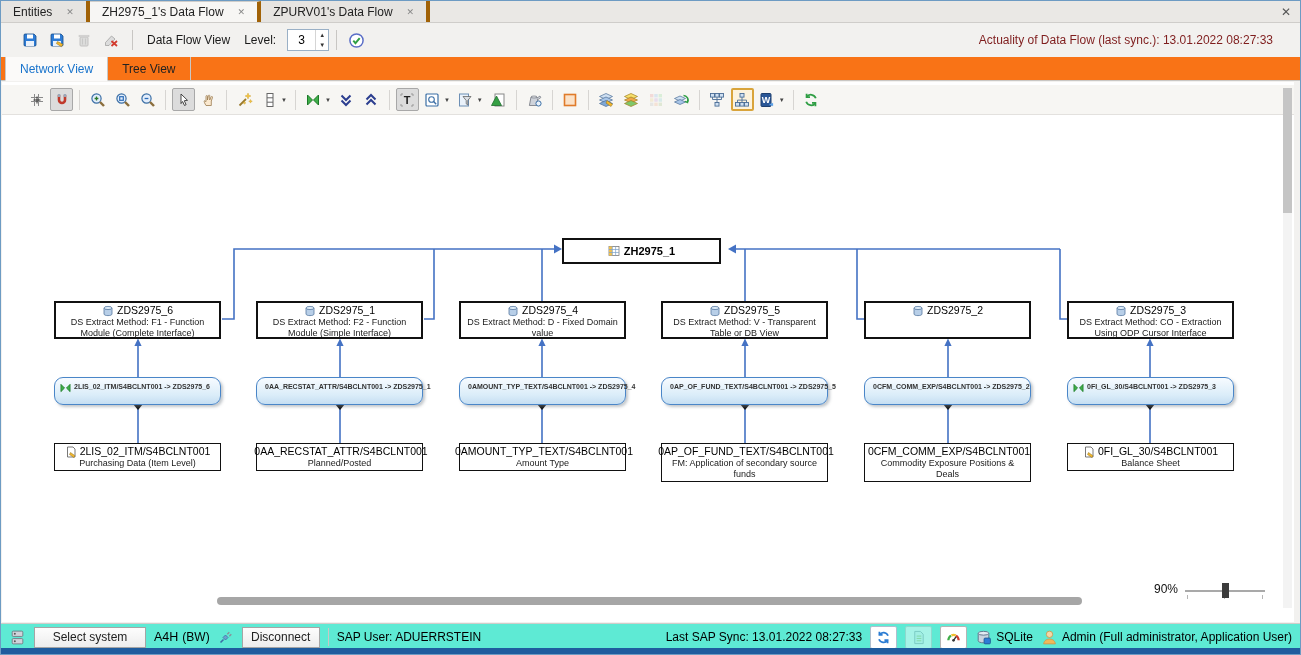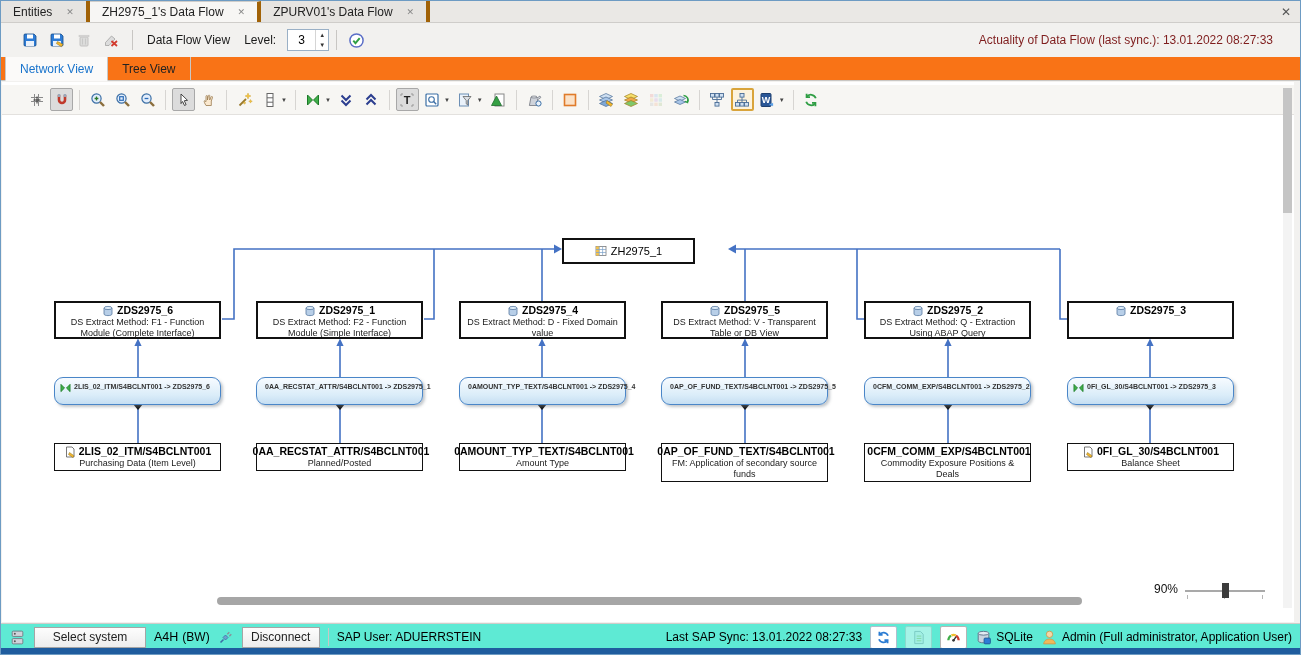--- a/index.html
+++ b/index.html
@@ -36,24 +36,24 @@
   .canvas{position:absolute;top:81px;left:1px;width:1292px;height:540px;background:#fff}
   .icontb{position:absolute;top:3px;left:0;right:0;height:30px;background:#f7f6f3;border-bottom:1px solid #e3e1de;display:flex;align-items:center;padding-left:22px}
   .ib{width:23px;height:23px;flex:none;display:flex;align-items:center;justify-content:center;border:1px solid transparent;border-radius:2px;margin:0 1px}
   .ib.pressed{background:#dcdcdc;border-color:#a8a8a8}
   .ib.sel{background:#fdf3dd;border:2px solid #d9a43b}
   .caret2{font-size:6px;color:#444;margin:0 3px 0 -1px}
   .isep{width:1px;height:20px;background:#d7d5d2;margin:0 5px;flex:none}
 
   
   .node{position:absolute;background:#fff}
-  .root{left:560px;top:156px;width:133px;height:26px;border:2px solid #111;display:flex;align-items:center;justify-content:center;gap:4px;font-size:11px;font-weight:normal}
+  .root{left:560px;top:156px;width:159px;height:26px;border:2px solid #111;display:flex;align-items:center;justify-content:center;gap:4px;font-size:11px;font-weight:bold}
   .col{position:absolute;top:219px;width:167px}
   .ds{left:0;right:0;top:0;height:38px;border:2px solid #111;padding:1px 3px;text-align:center}
-  .nt{display:flex;align-items:center;justify-content:center;gap:3px;font-size:10.5px;font-weight:bold;line-height:13px;white-space:nowrap}
+  .nt{display:flex;align-items:center;justify-content:center;gap:3px;font-size:10.5px;font-weight:normal;line-height:13px;white-space:nowrap}
   .nd{font-size:9px;line-height:11px;color:#1a1a1a}
   .tf{position:absolute;left:0;right:0;top:76px;height:28px;border:1.4px solid #4a86c8;border-radius:9px;background:linear-gradient(#f7fbff,#dbedf9 65%,#c5def2);box-shadow:2px 2px 3px rgba(120,130,140,.45);display:flex;align-items:flex-start;padding:5px 5px 0;gap:3px;font-size:7px;font-weight:600;color:#333;white-space:nowrap}
   .src{position:absolute;left:0;right:0;top:142px;min-height:26px;border:1px solid #111;padding:1px 3px;text-align:center}
 
   .wires{position:absolute;left:0;top:0;pointer-events:none}
 
   
   .zoomlbl{position:absolute;left:1152px;top:500px;font-size:12px;color:#111}
   .ztrack{position:absolute;left:1183px;top:508px;width:80px;height:2px;background:#a9a9a9}
   .ztick{position:absolute;width:1px;height:4px;background:#b5b5b5;top:513px}
@@ -518,21 +518,20 @@
 
     <div class="col" style="left:862px">
       <div class="node ds">
         <div class="nt">
             <svg width="12" height="12" viewBox="0 0 12 12">
               <path d="M2 3v6c0 1 1.8 1.6 4 1.6s4-.6 4-1.6V3" fill="#b8cfe8" stroke="#5577a0" stroke-width=".8"></path>
               <ellipse cx="6" cy="3" rx="4" ry="1.6" fill="#dcebf8" stroke="#5577a0" stroke-width=".8"></ellipse>
             </svg>
             <span>ZDS2975_2</span>
           </div>
-        <div class="nd">DS Extract Method: Q - Extraction Using ABAP Query</div>
       </div>
       <div class="tf">
         <svg width="11" height="10" viewBox="0 0 12 10">
             <path d="M1 1v8l4-4zM11 1v8l-4-4z" fill="#3fae49" stroke="#1c7a28" stroke-width=".8"></path>
           </svg>
         <span>0CFM_COMM_EXP/S4BCLNT001 -&gt; ZDS2975_2</span>
       </div>
       <div class="node src">
         <div class="nt">
             <svg width="12" height="12" viewBox="0 0 12 12">
@@ -547,20 +546,21 @@
 
     <div class="col" style="left:1065px">
       <div class="node ds">
         <div class="nt">
             <svg width="12" height="12" viewBox="0 0 12 12">
               <path d="M2 3v6c0 1 1.8 1.6 4 1.6s4-.6 4-1.6V3" fill="#b8cfe8" stroke="#5577a0" stroke-width=".8"></path>
               <ellipse cx="6" cy="3" rx="4" ry="1.6" fill="#dcebf8" stroke="#5577a0" stroke-width=".8"></ellipse>
             </svg>
             <span>ZDS2975_3</span>
           </div>
+        <div class="nd">DS Extract Method: CO - Extraction Using ODP Cursor Interface</div>
       </div>
       <div class="tf">
         <svg width="11" height="10" viewBox="0 0 12 10">
             <path d="M1 1v8l4-4zM11 1v8l-4-4z" fill="#3fae49" stroke="#1c7a28" stroke-width=".8"></path>
           </svg>
         <span>0FI_GL_30/S4BCLNT001 -&gt; ZDS2975_3</span>
       </div>
       <div class="node src">
         <div class="nt">
             <svg width="12" height="12" viewBox="0 0 12 12">

